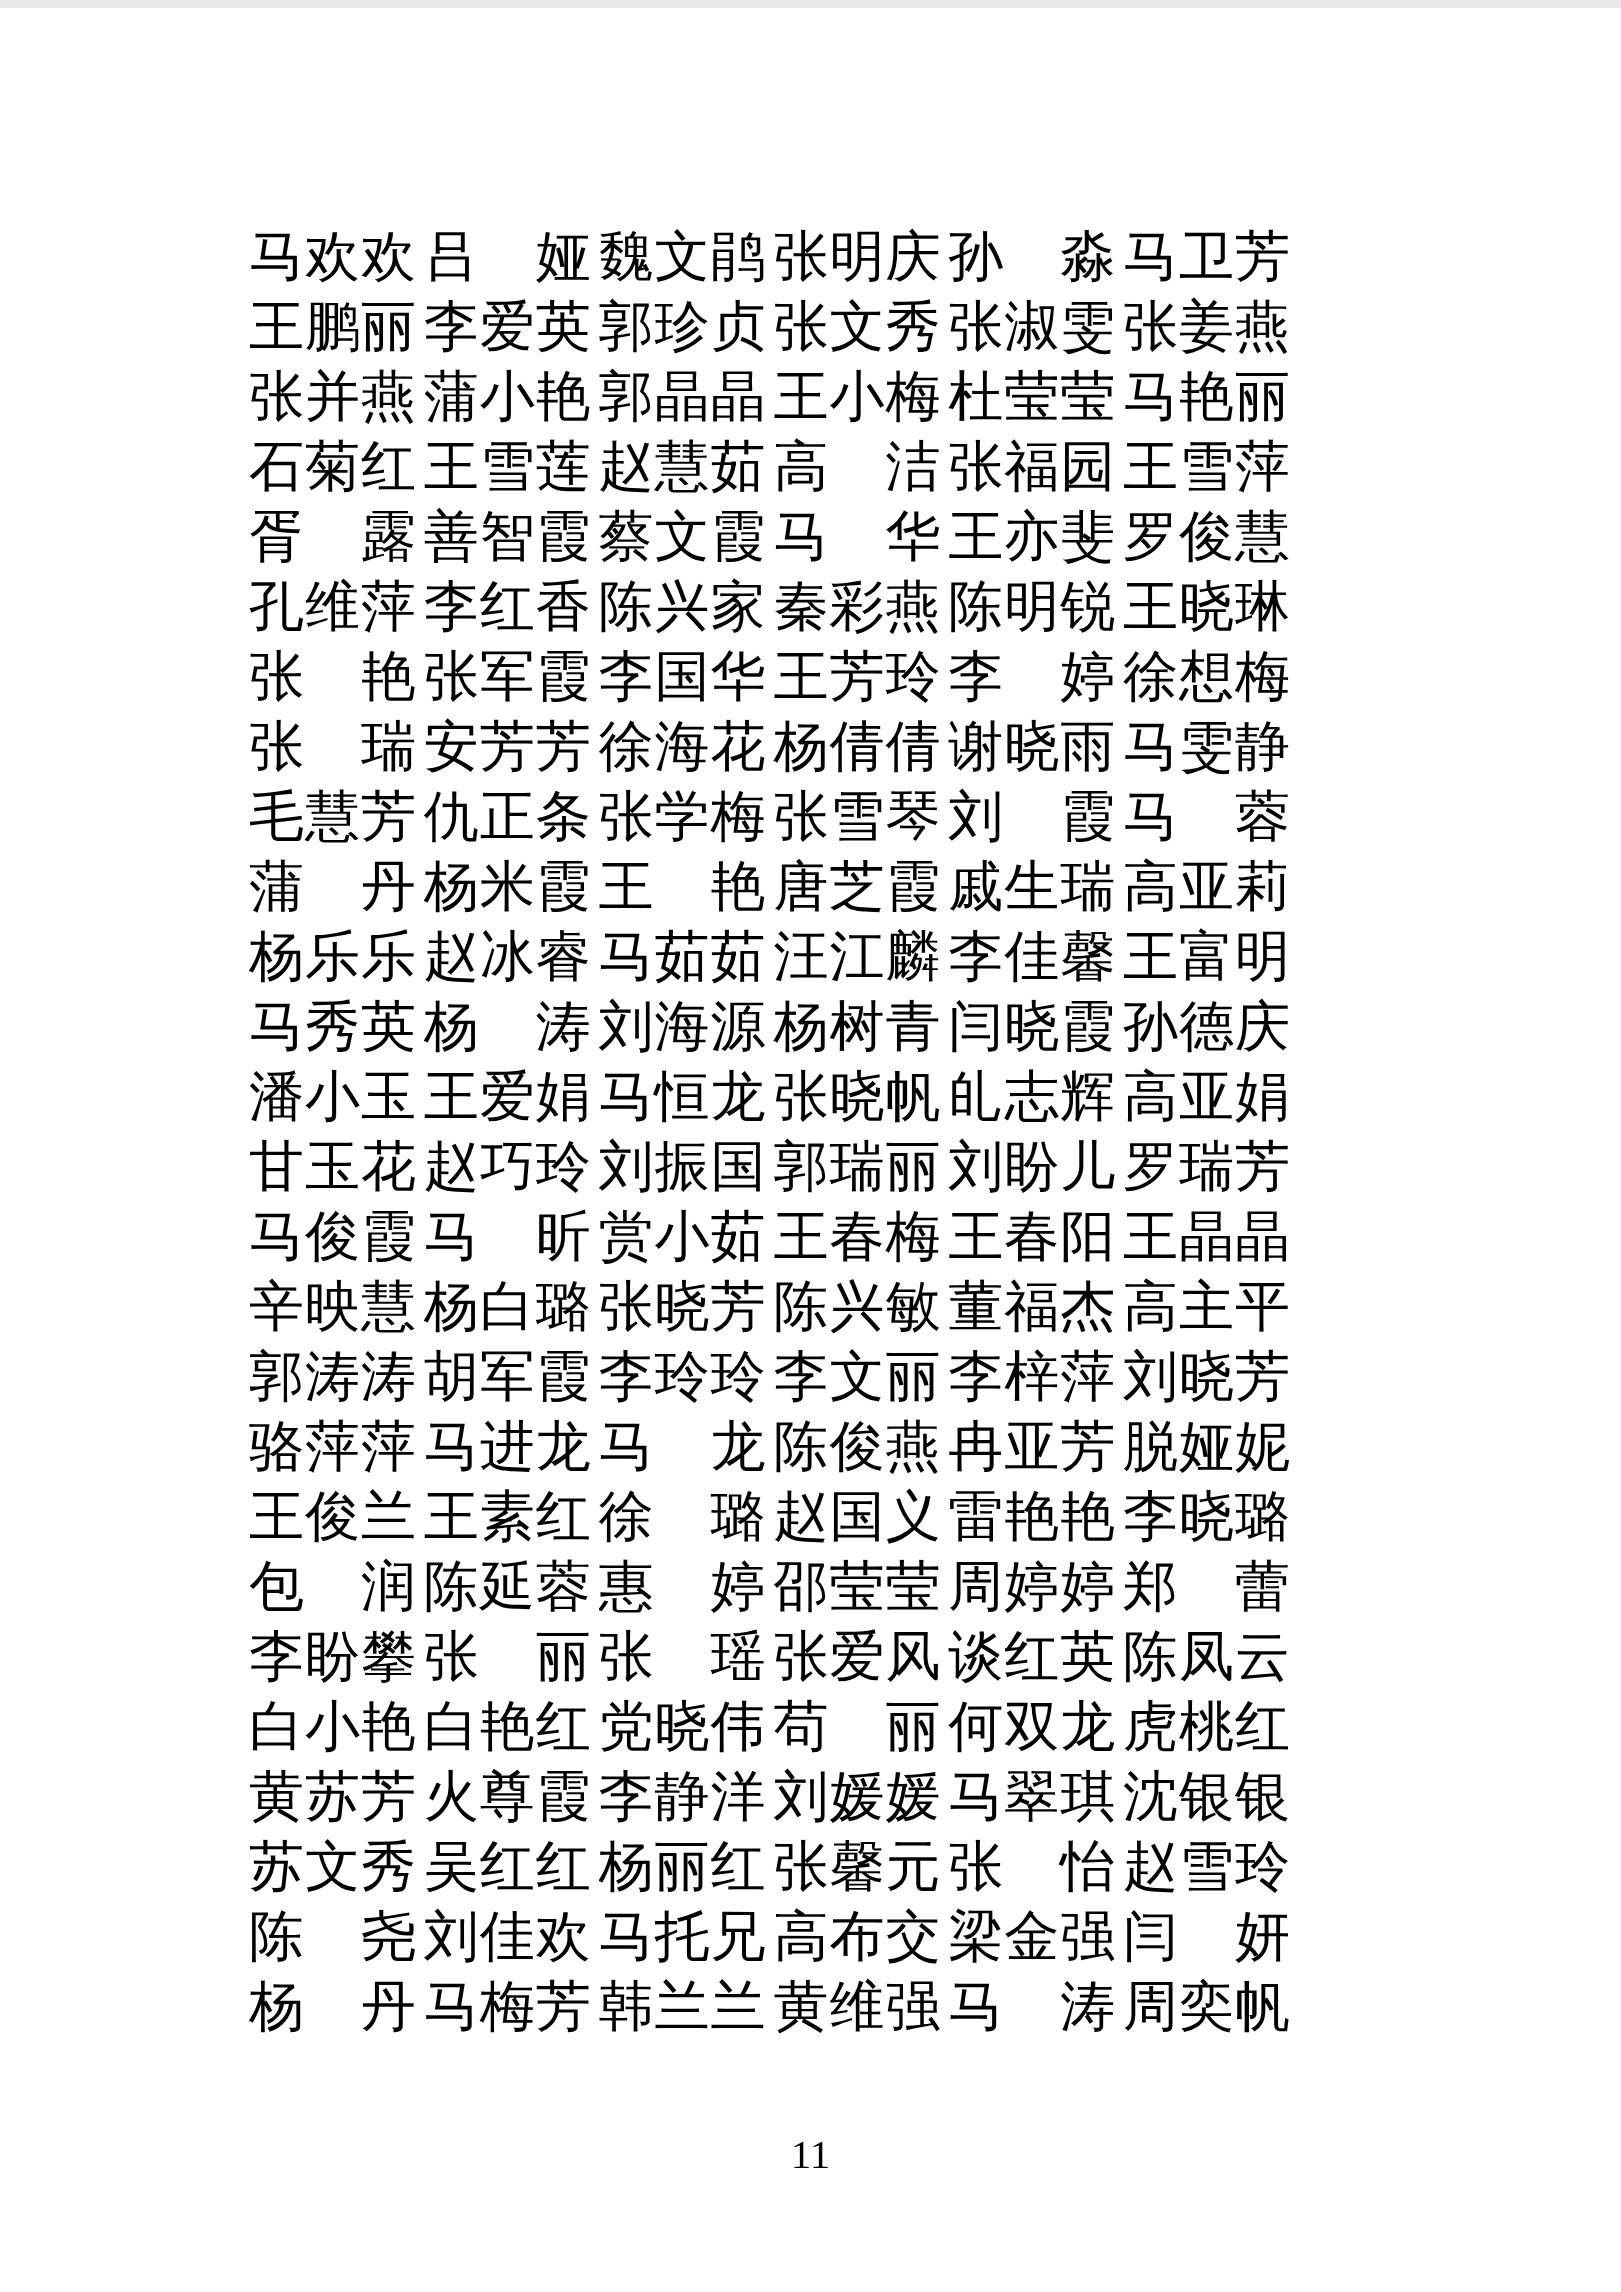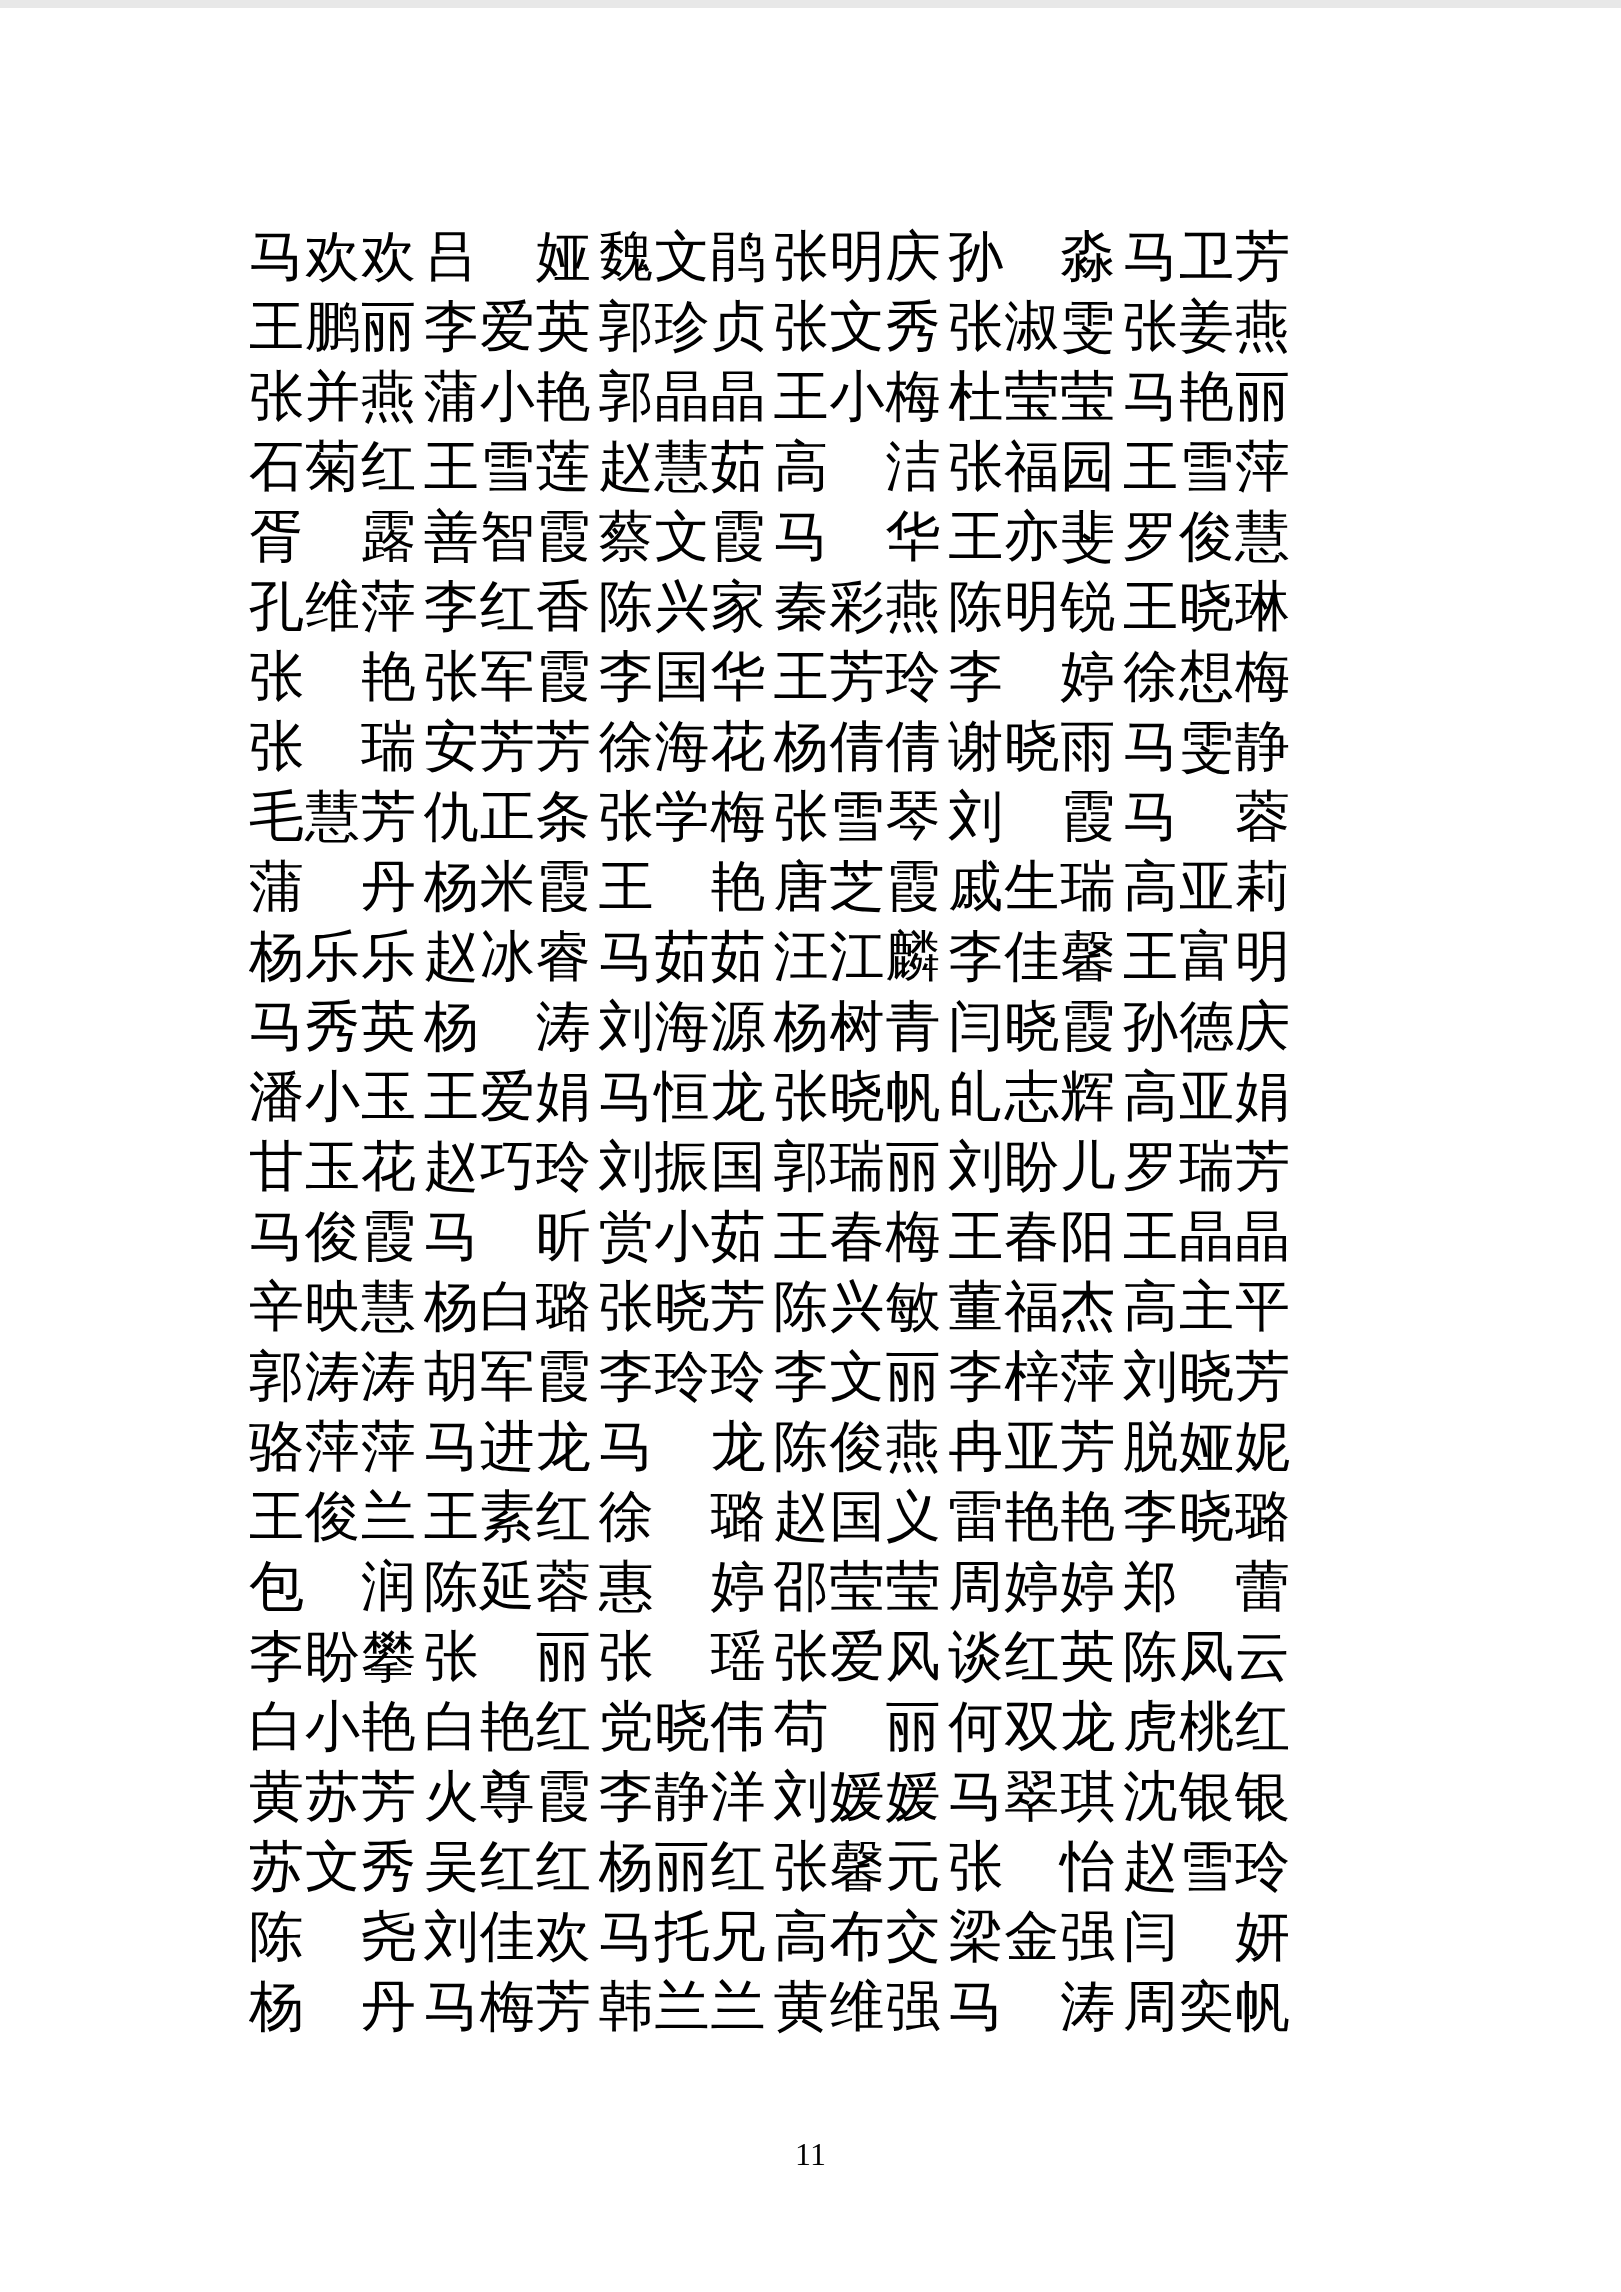--- a/index.html
+++ b/index.html
@@ -35,21 +35,21 @@
     text-align-last: justify;
     text-justify: inter-character;
     overflow: hidden;
   }
   .page-number {
     position: absolute;
     left: 0;
     top: 2127px;
     width: 1621px;
     text-align: center;
-    font-size: 32px;
+    font-size: 41px;
     line-height: 39px;
     font-family: "Liberation Serif", "DejaVu Serif", serif;
   }
 </style>
 </head>
 <body>
 
 <div class="page" style="background: rgb(255, 255, 255); color: rgb(0, 0, 0);">
   <div class="names-grid">
       <div class="name-cell">马欢欢</div>

